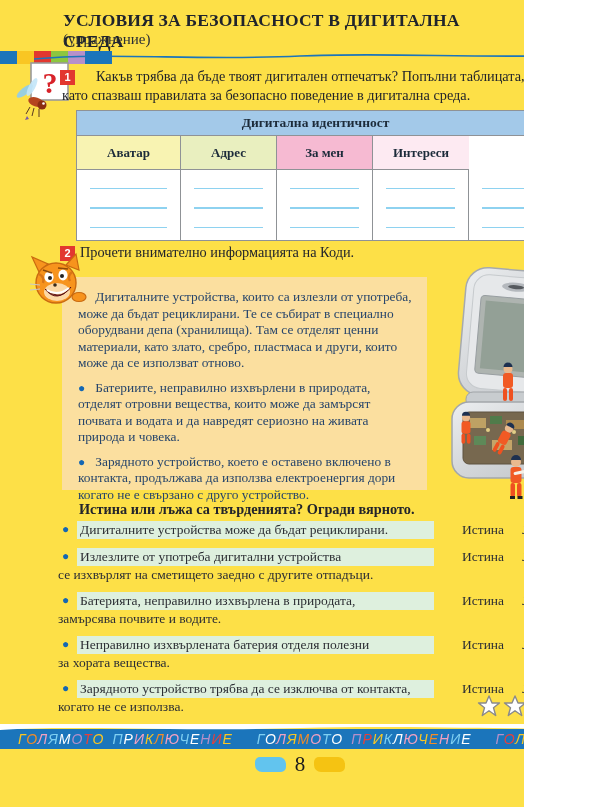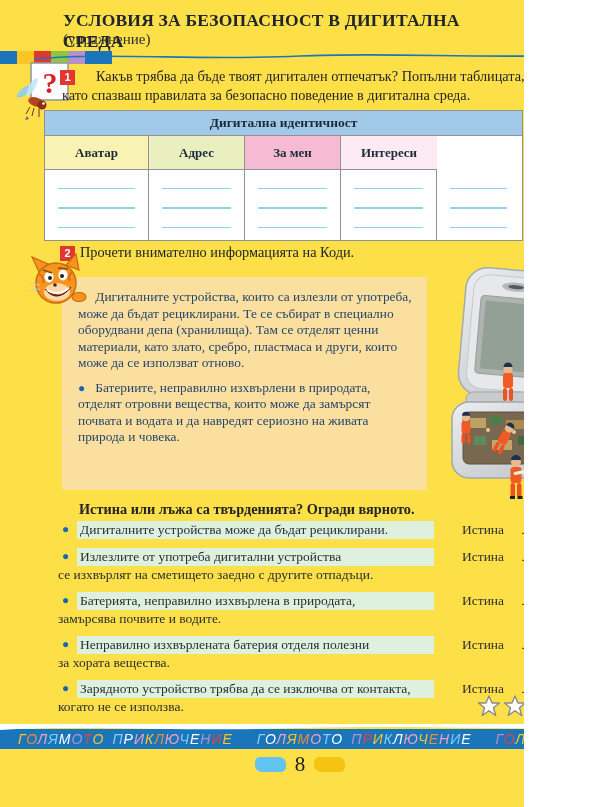--- a/index.html
+++ b/index.html
@@ -18,21 +18,21 @@
   
   .num-sq{position:absolute;width:15px;height:15px;background:#e2372f;color:#fff;
           font-size:11px;font-weight:bold;text-align:center;line-height:15px;
           font-family:"Liberation Sans",sans-serif;}
   .task1-text{position:absolute;left:62px;top:67px;width:482px;font-size:14.3px;
               line-height:19px;text-indent:34px;}
   .task2-text{position:absolute;left:80px;top:244px;font-size:14.3px;text-align:center;}
   .qbox-icon{position:absolute;left:12px;top:58px;}
 
   
-  .id-table{position:absolute;left:44px;top:110px;width:479px;border:1.6px solid #8f9296;
+  .id-table{position:absolute;left:76px;top:110px;width:479px;border:1.6px solid #8f9296;
             box-sizing:border-box;background:#fff;}
   .id-title{height:24px;background:#a3c9e9;border-bottom:1.4px solid #8f9296;
             text-align:center;font-weight:bold;font-size:13.5px;line-height:24px;color:#1c2b3a;}
   .id-head,.id-body{display:grid;grid-template-columns:104px 96px 96px 96px 83px;}
   .id-head .th{border-right:1.4px solid #8f9296;border-bottom:1.4px solid #8f9296;
                min-height:34px;display:flex;align-items:center;justify-content:center;
                text-align:center;font-weight:bold;font-size:13px;line-height:15px;
                padding:2px 2px;box-sizing:border-box;color:#1c2b3a;}
   .id-head .th:last-child,.id-body .td:last-child{border-right:none;}
   .id-body .td{border-right:1.4px solid #8f9296;height:70px;box-sizing:border-box;}
@@ -162,20 +162,21 @@
     <path d="M19,37 Q31,52 45,35 Q38,44 31,43 Q24,43 19,37 Z" fill="#8c1f1f" stroke="#5e1414" stroke-width="1"></path>
     <path d="M21,38 Q31,45 43,36" stroke="#ffffff" stroke-width="2" fill="none"></path>
     <circle cx="29" cy="33" r="1.8" fill="#3a2a18"></circle>
     <ellipse cx="53" cy="45" rx="7" ry="4.5" fill="#f7941d" stroke="#c96a10" stroke-width="1.2"></ellipse>
     <path d="M4,32 l10,1 M4,38 l10,-1" stroke="#c9c9c9" stroke-width="1"></path>
   </svg>
 
   <div class="info-box">
       <p><span class="dot">●</span>Дигиталните устройства, които са излезли от употреба, може да бъдат рециклирани. Те се събират в специално оборудвани депа (хранилища). Там се отделят ценни материали, като злато, сребро, пластмаса и други, които може да се използват отново.</p>
       <p><span class="dot">●</span>Батериите, неправилно изхвърлени в природата, отделят отровни вещества, които може да замърсят почвата и водата и да навредят сериозно на живата природа и човека.</p>
+      <p><span class="dot">●</span>Зарядното устройство, което е оставено включено в контакта, продължава да използва електроенергия дори когато не е свързано с друго устройство.</p>
     </div>
 
   <svg class="phone-photo" width="164" height="240" viewBox="0 0 164 240">
     <defs>
       <linearGradient id="silver" x1="0" y1="0" x2="1" y2="1">
         <stop offset="0" stop-color="#eceef0"></stop>
           <stop offset=".5" stop-color="#d3d6d9"></stop>
           <stop offset="1" stop-color="#bfc3c7"></stop>
       </linearGradient>
     </defs>

